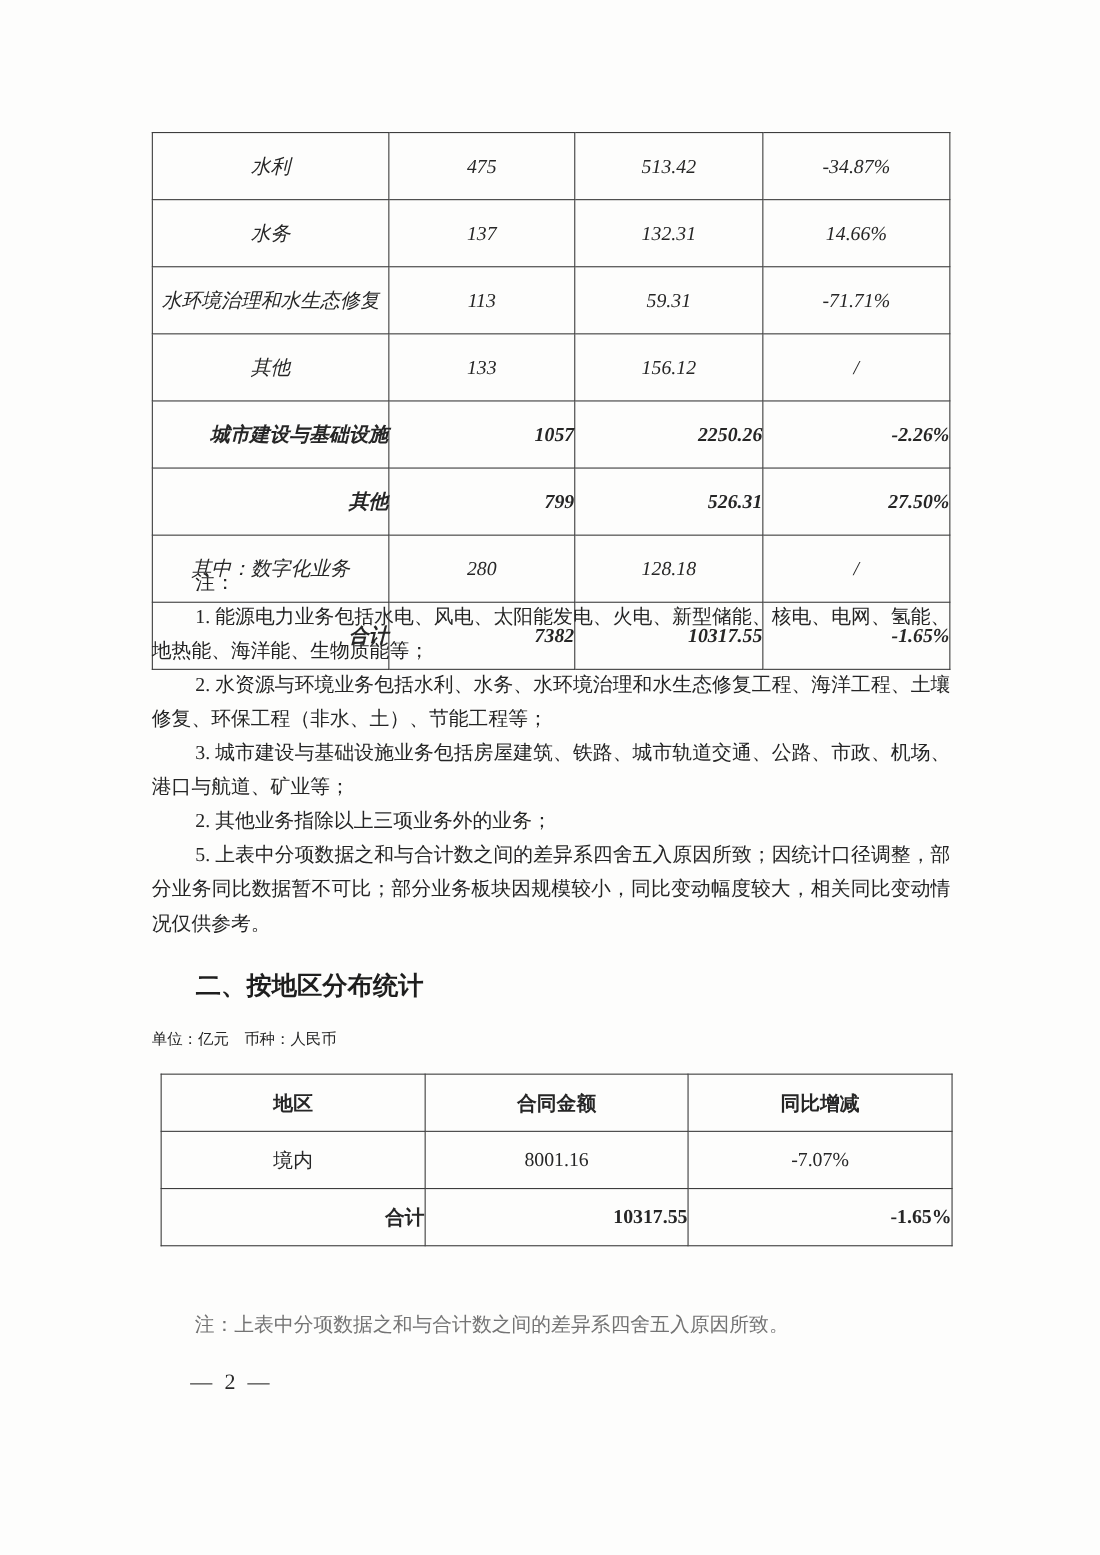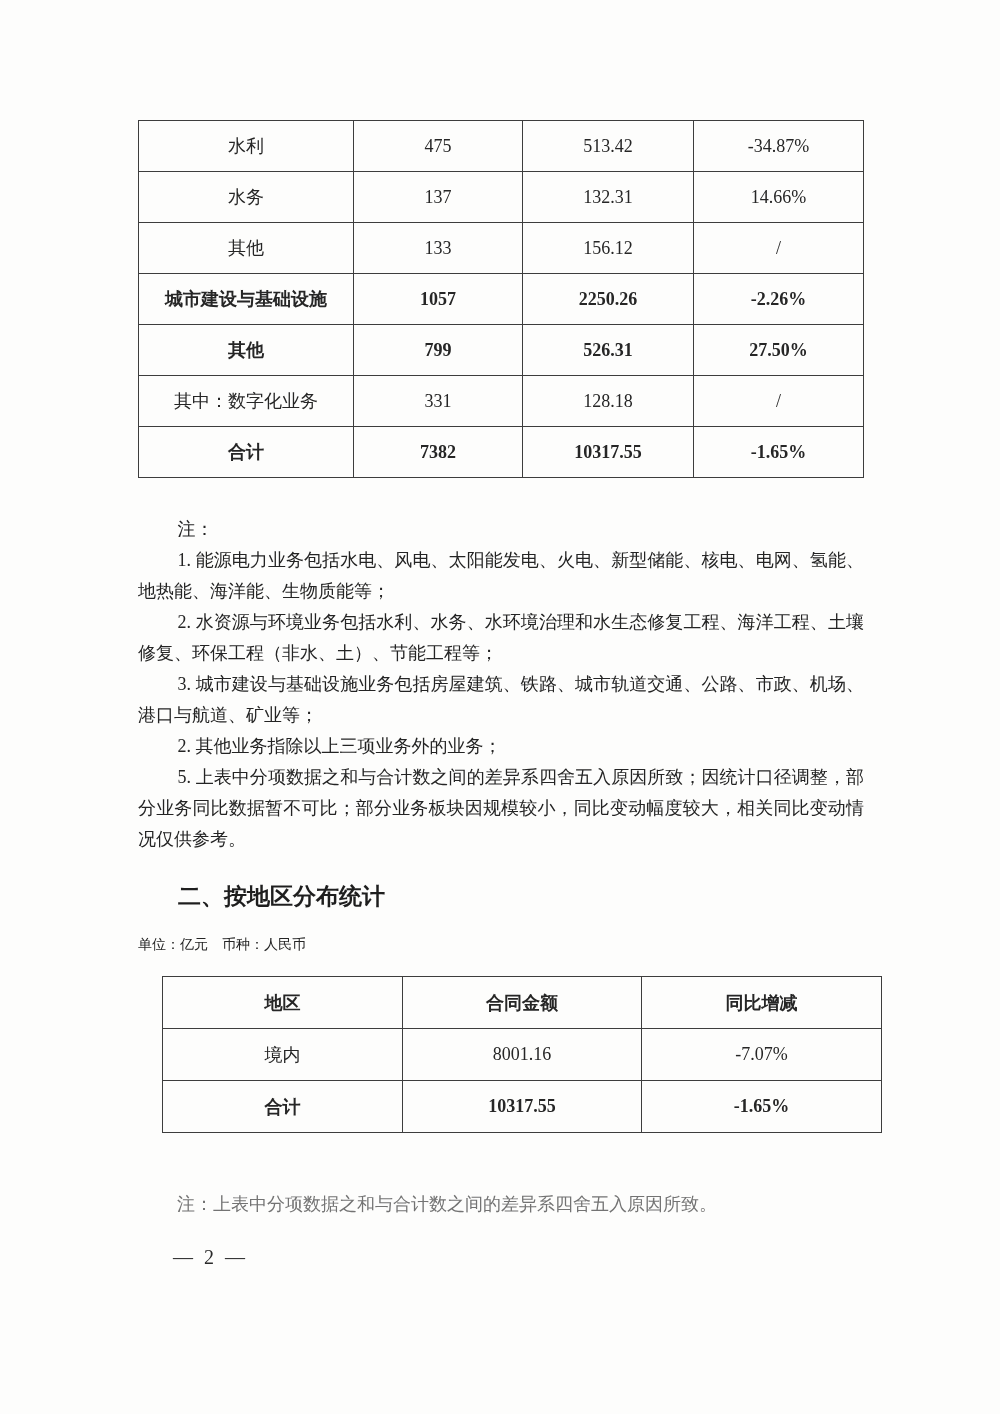--- a/index.html
+++ b/index.html
@@ -21,25 +21,25 @@
   }
   td, th {
     border: 1.5px solid #3d3d3d;
     text-align: center;
     vertical-align: middle;
     font-size: 18px;
     font-weight: normal;
     color: #262626;
   }
   .tbl1 { left: 138px; top: 120px; width: 725px; }
-  .tbl1 td { height: 51px; }
-  .tbl2 { left: 162px; top: 976px; width: 719px; padding-left: 14px; }
+  .tbl1 td { height: 61px; font-style: italic; }
+  .tbl2 { left: 146px; top: 976px; width: 719px; padding-left: 14px; }
   .tbl2 th { height: 52px; font-weight: bold; }
   .tbl2 td { height: 52px; }
-  tr.bold td { font-weight: bold; }
+  tr.bold td { font-weight: bold; text-align: right; }
   .notes {
     position: absolute;
     left: 138px; top: 514px; width: 726px;
     font-size: 18px;
     line-height: 31px;
     color: #242424;
     text-align: justify;
   }
   .notes p { text-indent: 2.2em; }
   .section-heading {
@@ -89,40 +89,46 @@
         <td>513.42</td>
         <td>-34.87%</td>
       </tr>
       <tr>
         <td>水务</td>
         <td>137</td>
         <td>132.31</td>
         <td>14.66%</td>
       </tr>
       <tr>
+        <td>水环境治理和水生态修复</td>
+        <td>113</td>
+        <td>59.31</td>
+        <td>-71.71%</td>
+      </tr>
+      <tr>
         <td>其他</td>
         <td>133</td>
         <td>156.12</td>
         <td>/</td>
       </tr>
       <tr class="bold">
         <td>城市建设与基础设施</td>
         <td>1057</td>
         <td>2250.26</td>
         <td>-2.26%</td>
       </tr>
       <tr class="bold">
         <td>其他</td>
         <td>799</td>
         <td>526.31</td>
         <td>27.50%</td>
       </tr>
       <tr>
         <td>其中：数字化业务</td>
-        <td>331</td>
+        <td>280</td>
         <td>128.18</td>
         <td>/</td>
       </tr>
       <tr class="bold">
         <td>合计</td>
         <td>7382</td>
         <td>10317.55</td>
         <td>-1.65%</td>
       </tr>
     </tbody>

